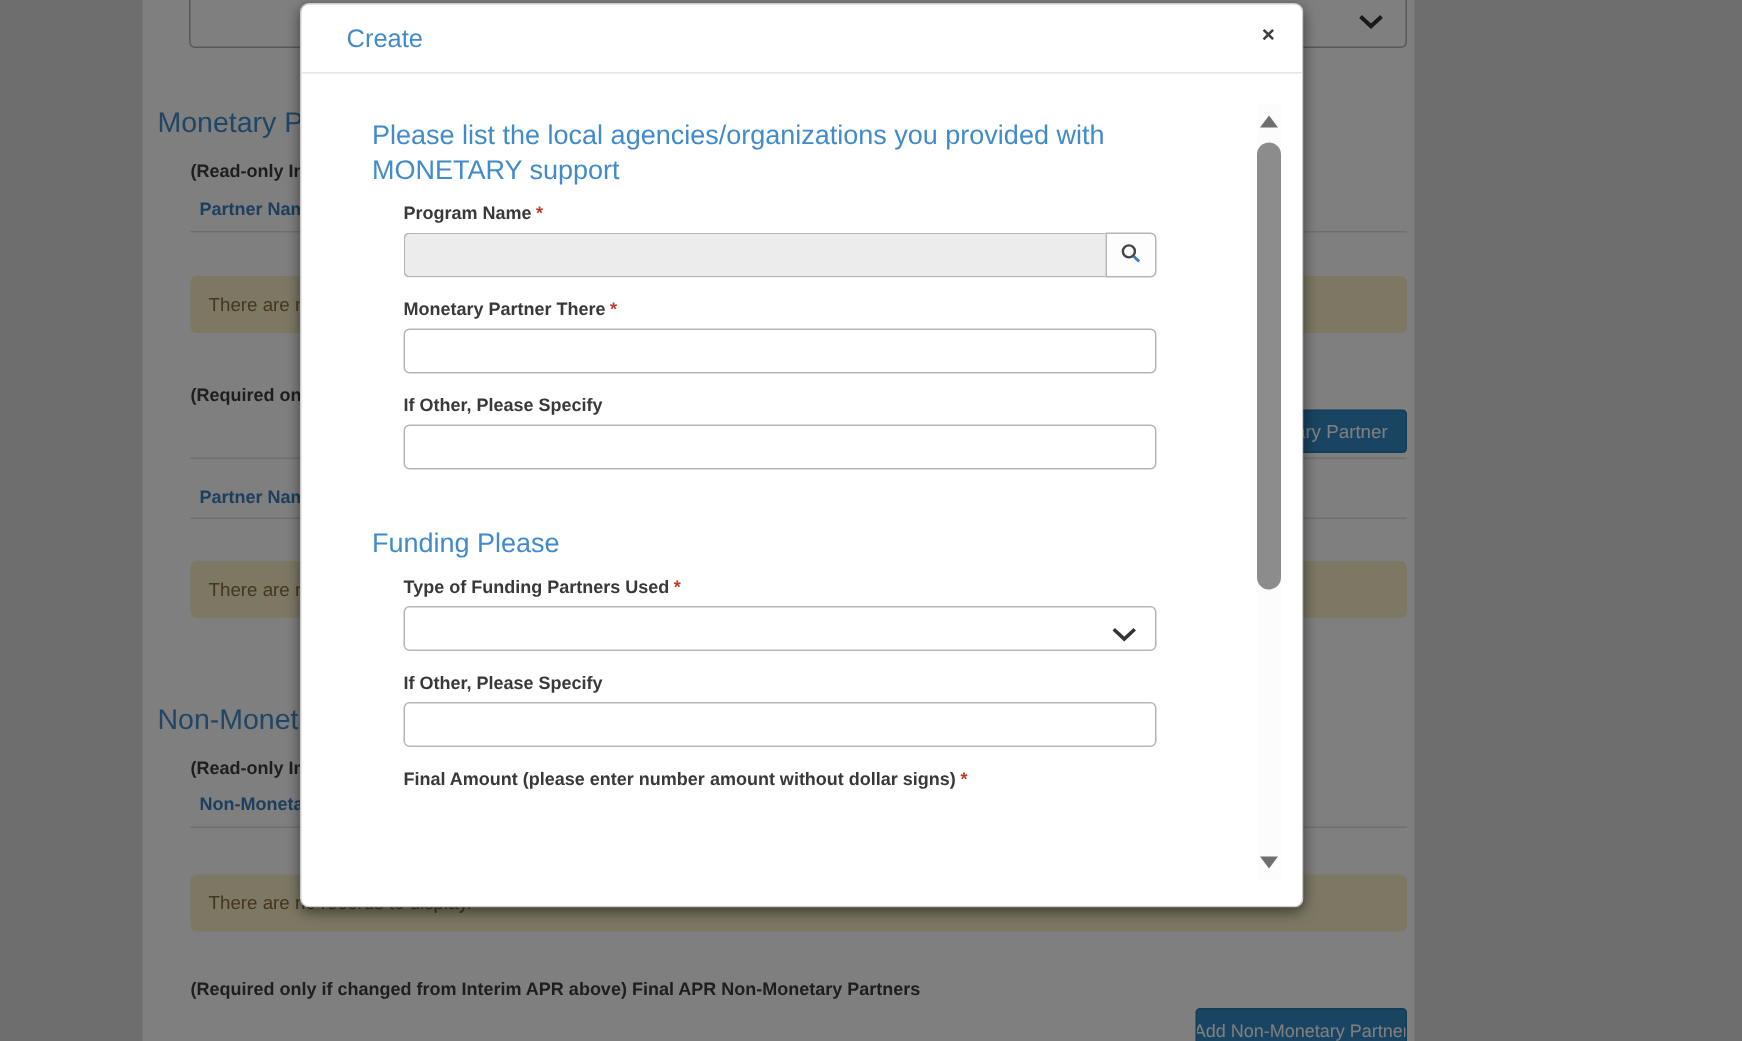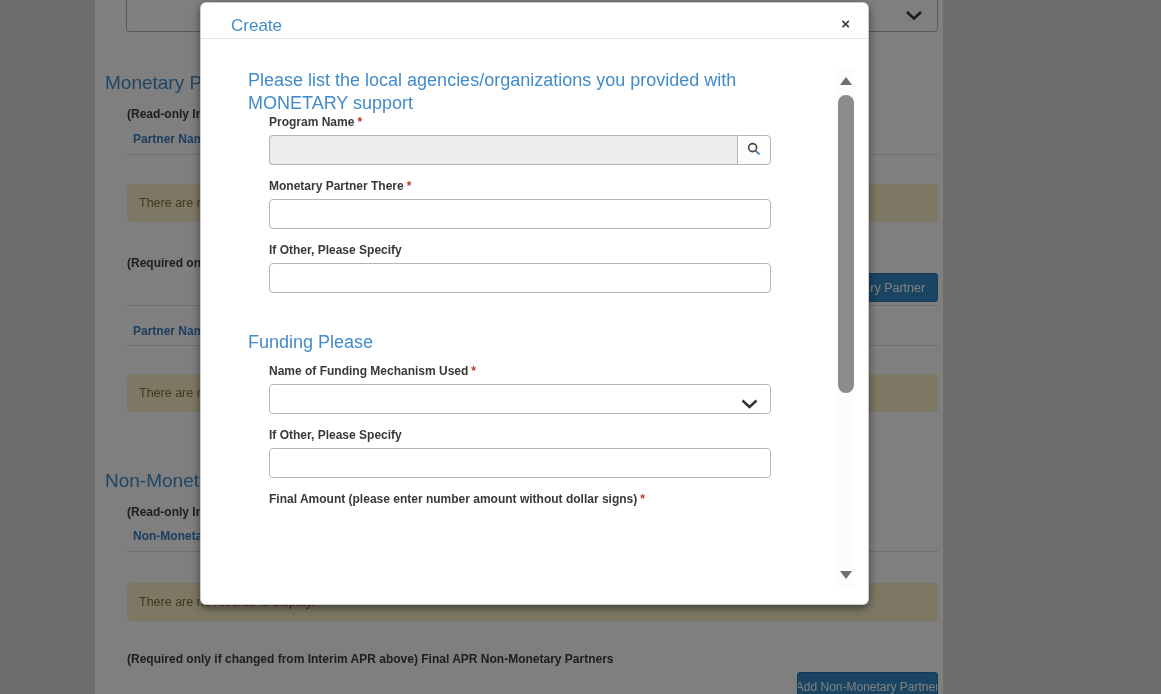--- a/index.html
+++ b/index.html
@@ -23,27 +23,27 @@
             font-size:12.5px; font-family:"Liberation Sans",sans-serif; display:flex; align-items:center;
             justify-content:center; cursor:pointer; white-space:nowrap; overflow:hidden; }
 
   
   .backdrop { position:absolute; inset:0; background:rgba(0,0,0,0.5); z-index:10; }
 
   
   .modal { position:absolute; left:200px; top:2px; width:669px; height:603px; background:#fff;
            border:1px solid rgba(0,0,0,.2); border-radius:6px; z-index:20;
            box-shadow:0 3px 9px rgba(0,0,0,.5); overflow:hidden; }
-  .modal-header { position:relative; height:36px; padding:13px 20px 0 30px; border-bottom:1px solid #e5e5e5; }
+  .modal-header { position:relative; height:46px; padding:13px 20px 0 30px; border-bottom:1px solid #e5e5e5; }
   .modal-title { font-size:17px; font-weight:400; color:#428bca; }
   .modal-close { position:absolute; right:18px; top:12px; background:none; border:none; font-size:15px;
                  font-weight:bold; color:#3b3b3b; cursor:pointer; font-family:"Liberation Sans",sans-serif; }
   .modal-body { padding:30px 84px 0 47px; }
   .sec-heading { font-size:18px; line-height:23px; font-weight:400; color:#428bca; max-width:522px; }
-  .sec-heading.first { }
+  .sec-heading.first { margin-bottom:10px; }
   .sec-heading.funding { margin-top:38px; margin-bottom:10px; }
   .fields { margin-left:21px; width:502px; }
   .form-group { margin-bottom:14px; }
   .form-group label { display:block; font-size:12px; font-weight:bold; color:#393939; margin-bottom:5px;
                       height:15px; }
   .req { color:#c0392b; margin-left:3px; }
   .txt { width:100%; height:30px; border:1px solid #b5b5b5; border-radius:4px; background:#fff;
          padding:0 8px; font-size:13px; font-family:"Liberation Sans",sans-serif; }
   .lookup-row { display:flex; width:100%; }
   .lookup-row .txt { flex:1; background:#ececec; border-right:0; border-radius:4px 0 0 4px; }
@@ -145,21 +145,21 @@
         <label><span>If Other, Please Specify</span></label>
         <input class="txt" type="text" value="" style="">
       </div>
     </div>
 
     <div class="sec-heading funding">Funding Please</div>
 
     <div class="fields">
 
       <div class="form-group">
-        <label><span>Name of Funding Mechanism Used</span><span class="req">*</span></label>
+        <label><span>Type of Funding Partners Used</span><span class="req">*</span></label>
         <div class="selectbox">
           <span></span>
           <span class="chev">
             <svg width="17" height="10" viewBox="0 0 17 10">
                 <polyline points="1.5,1.5 8.5,8 15.5,1.5" fill="none" stroke="#333" stroke-width="2.4"></polyline>
               </svg>
           </span>
         </div>
       </div>
 

